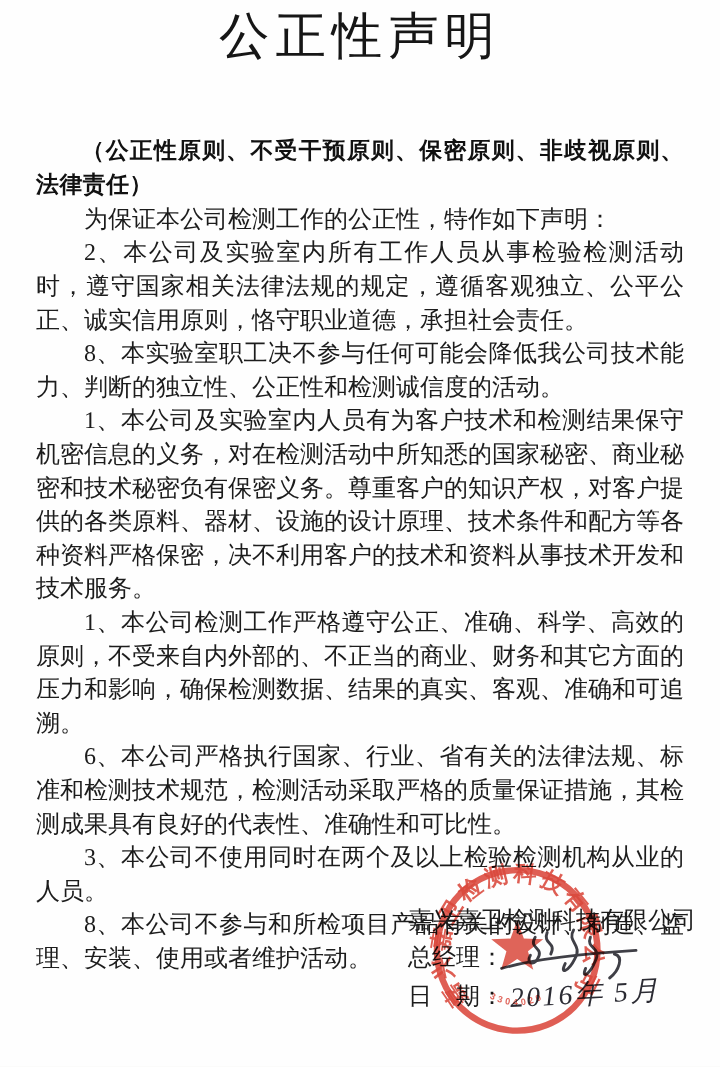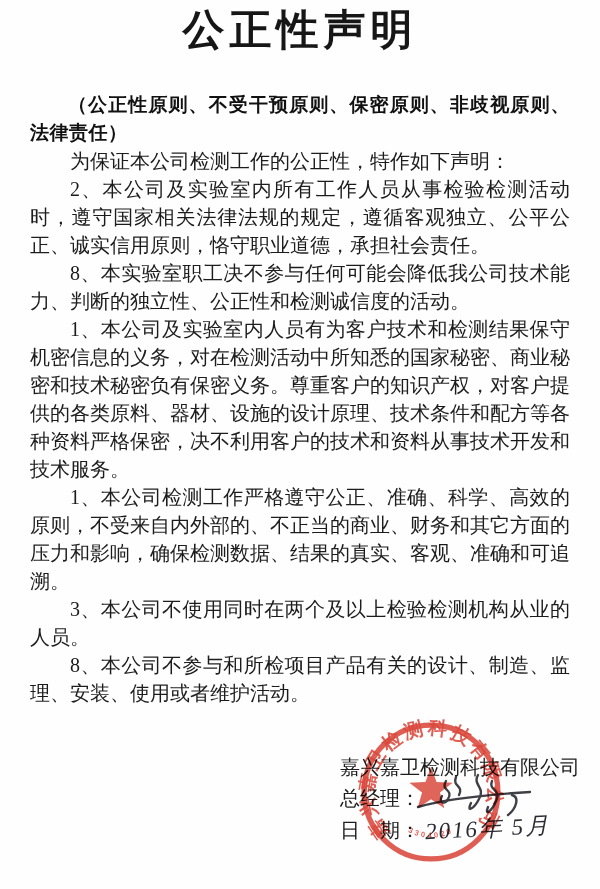--- a/index.html
+++ b/index.html
@@ -14,28 +14,28 @@
   .page {
     position: absolute; inset: 0;
     background: #fefefe;
     color: #1f1f1f;
   }
   .doc-title {
     position: absolute;
     top: 2px; left: 0; right: 0;
     text-align: center;
     font-size: 42px;
-    font-weight: bold;
+    font-weight: normal;
     letter-spacing: 5px;
     color: #161616;
     margin: 0;
   }
   .doc-body {
     position: absolute;
-    top: 91px; left: 30px;
+    top: 113px; left: 30px;
     width: 540px;
     font-size: 20px;
     line-height: 28px;
     text-align: justify;
     color: #1c1c1c;
   }
   .doc-body p { margin: 0; text-indent: 2em; }
   p.principles-line {
     font-family: "Liberation Sans", "DejaVu Sans", sans-serif;
     font-weight: bold;
@@ -84,20 +84,21 @@
 
   <h1 class="doc-title">公正性声明</h1>
 
   <div class="doc-body">
     <p class="principles-line">（公正性原则、不受干预原则、保密原则、非歧视原则、法律责任）</p>
     <p>为保证本公司检测工作的公正性，特作如下声明：</p>
     <p>2、本公司及实验室内所有工作人员从事检验检测活动时，遵守国家相关法律法规的规定，遵循客观独立、公平公正、诚实信用原则，恪守职业道德，承担社会责任。</p>
     <p>8、本实验室职工决不参与任何可能会降低我公司技术能力、判断的独立性、公正性和检测诚信度的活动。</p>
     <p>1、本公司及实验室内人员有为客户技术和检测结果保守机密信息的义务，对在检测活动中所知悉的国家秘密、商业秘密和技术秘密负有保密义务。尊重客户的知识产权，对客户提供的各类原料、器材、设施的设计原理、技术条件和配方等各种资料严格保密，决不利用客户的技术和资料从事技术开发和技术服务。</p>
     <p>1、本公司检测工作严格遵守公正、准确、科学、高效的原则，不受来自内外部的、不正当的商业、财务和其它方面的压力和影响，确保检测数据、结果的真实、客观、准确和可追溯。</p>
+    <p>6、本公司严格执行国家、行业、省有关的法律法规、标准和检测技术规范，检测活动采取严格的质量保证措施，其检测成果具有良好的代表性、准确性和可比性。</p>
     <p>3、本公司不使用同时在两个及以上检验检测机构从业的人员。</p>
     <p>8、本公司不参与和所检项目产品有关的设计、制造、监理、安装、使用或者维护活动。</p>
   </div>
 
   <div class="signature-block">
     <div class="signature-row">嘉兴嘉卫检测科技有限公司</div>
     <div class="signature-row">
       <span>总经理：</span>
       <svg class="signature-scribble" width="135" height="58" viewBox="0 0 135 58">
         <g fill="none" stroke="#2b2b33" stroke-width="2.4" stroke-linecap="round" opacity="0.9">

